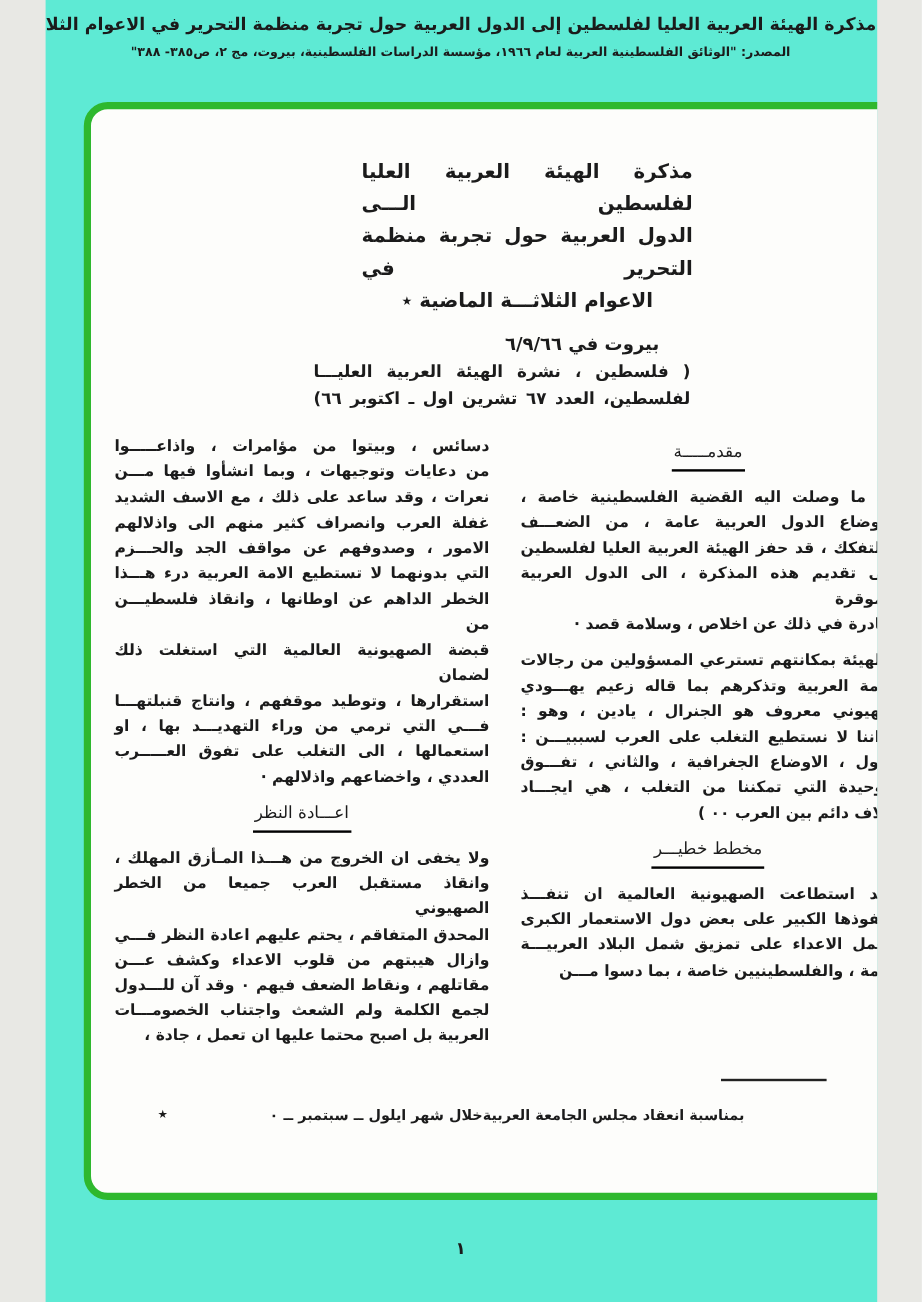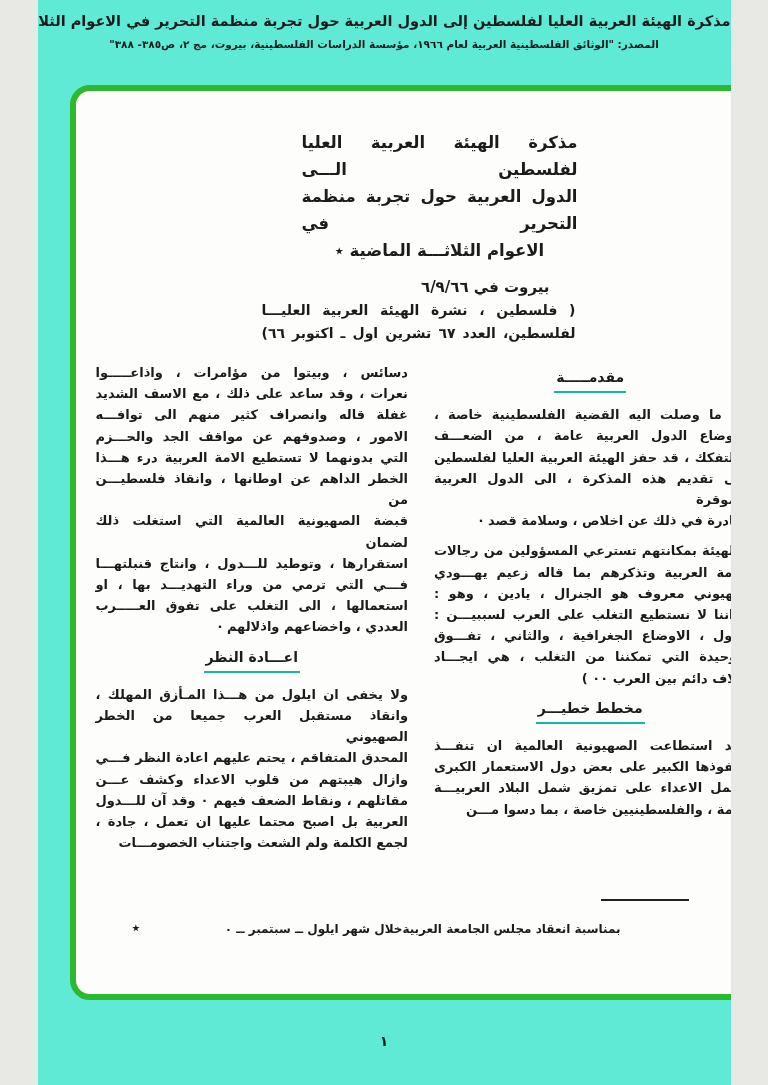--- a/index.html
+++ b/index.html
@@ -26,22 +26,22 @@
   .doc-citation{width:314px;margin:3px 171px 0 auto;font-size:14px;font-weight:bold;line-height:23px;}
   .doc-citation .tline{text-align:justify;text-align-last:justify;}
   
   .columns{display:flex;gap:26px;margin-top:17px;align-items:flex-start;}
   .col{flex:1 1 0;font-size:13px;font-weight:bold;line-height:21.2px;}
   .para{margin:0 0 9px 0;}
   .para .tline{text-align:justify;text-align-last:justify;}
   .para .tline:last-child{text-align-last:right;}
   .col-heading{text-align:center;margin:5px 0 11px 0;}
   .col-heading .hd{
-    display:inline-block;font-size:14px;font-weight:bold;
-    border-bottom:2px solid #14b8a6;padding:0 2px 3px 2px;
+    display:inline-block;font-size:14px;font-weight:normal;
+    border-bottom:2px solid #000000;padding:0 2px 3px 2px;
   }
   
   .footnote{position:absolute;left:20px;right:26px;bottom:58px;}
   .footnote-rule{border-top:2px solid #222;width:88px;margin:0 52px 8px auto;height:0;}
   .footnote-row{display:flex;justify-content:space-between;align-items:baseline;}
   .footnote-text{font-size:12px;font-weight:bold;margin-right:120px;margin-top:13px;}
   .footnote-marker{font-size:16px;font-weight:bold;margin-left:36px;line-height:12px;}
   
   .page-number{position:absolute;bottom:36px;left:0;right:0;text-align:center;font-size:14px;font-weight:bold;}
 </style>
@@ -93,40 +93,41 @@
           <div class="para">
             <div class="tline">لقد استطاعت الصهيونية العالمية ان تنفـــذ</div>
             <div class="tline">ونفوذها الكبير على بعض دول الاستعمار الكبرى</div>
             <div class="tline">فعمل الاعداء على تمزيق شمل البلاد العربيـــة</div>
             <div class="tline">عامة ، والفلسطينيين خاصة ، بما دسوا مـــن</div>
           </div>
         </div>
       <div class="col">
           <div class="para">
             <div class="tline">دسائس ، وبيتوا من مؤامرات ، واذاعـــــوا</div>
+            <div class="tline">من دعايات وتوجيهات ، وبما انشأوا فيها مـــن</div>
             <div class="tline">نعرات ، وقد ساعد على ذلك ، مع الاسف الشديد</div>
-            <div class="tline">غفلة قاله وانصراف كثير منهم الى توافـــه</div>
+            <div class="tline">غفلة العرب وانصراف كثير منهم الى واذلالهم</div>
             <div class="tline">الامور ، وصدوفهم عن مواقف الجد والحـــزم</div>
             <div class="tline">التي بدونهما لا تستطيع الامة العربية درء هـــذا</div>
             <div class="tline">الخطر الداهم عن اوطانها ، وانقاذ فلسطيـــن من</div>
             <div class="tline">قبضة الصهيونية العالمية التي استغلت ذلك لضمان</div>
-            <div class="tline">استقرارها ، وتوطيد للـــدول ، وانتاج قنبلتهـــا</div>
+            <div class="tline">استقرارها ، وتوطيد موقفهم ، وانتاج قنبلتهـــا</div>
             <div class="tline">فـــي التي ترمي من وراء التهديـــد بها ، او</div>
             <div class="tline">استعمالها ، الى التغلب على تفوق العـــــرب</div>
             <div class="tline">العددي ، واخضاعهم واذلالهم ·</div>
           </div>
           <div class="col-heading"><span class="hd">اعـــادة النظر</span></div>
           <div class="para">
-            <div class="tline">ولا يخفى ان ايلول من هـــذا المـأزق المهلك ،</div>
+            <div class="tline">ولا يخفى ان الخروج من هـــذا المـأزق المهلك ،</div>
             <div class="tline">وانقاذ مستقبل العرب جميعا من الخطر الصهيوني</div>
             <div class="tline">المحدق المتفاقم ، يحتم عليهم اعادة النظر فـــي</div>
             <div class="tline">وازال هيبتهم من قلوب الاعداء وكشف عـــن</div>
             <div class="tline">مقاتلهم ، ونقاط الضعف فيهم ٠ وقد آن للـــدول</div>
+            <div class="tline">لجمع الكلمة ولم الشعث واجتناب الخصومـــات</div>
             <div class="tline">العربية بل اصبح محتما عليها ان تعمل ، جادة ،</div>
-            <div class="tline">لجمع الكلمة ولم الشعث واجتناب الخصومـــات</div>
           </div>
         </div>
     </div>
 
     <div class="footnote">
       <div class="footnote-rule"></div>
       <div class="footnote-row">
         <span class="footnote-text">بمناسبة انعقاد مجلس الجامعة العربيةخلال شهر ايلول ــ سبتمبر ــ ٠</span>
         <span class="footnote-marker">٭</span>
       </div>

